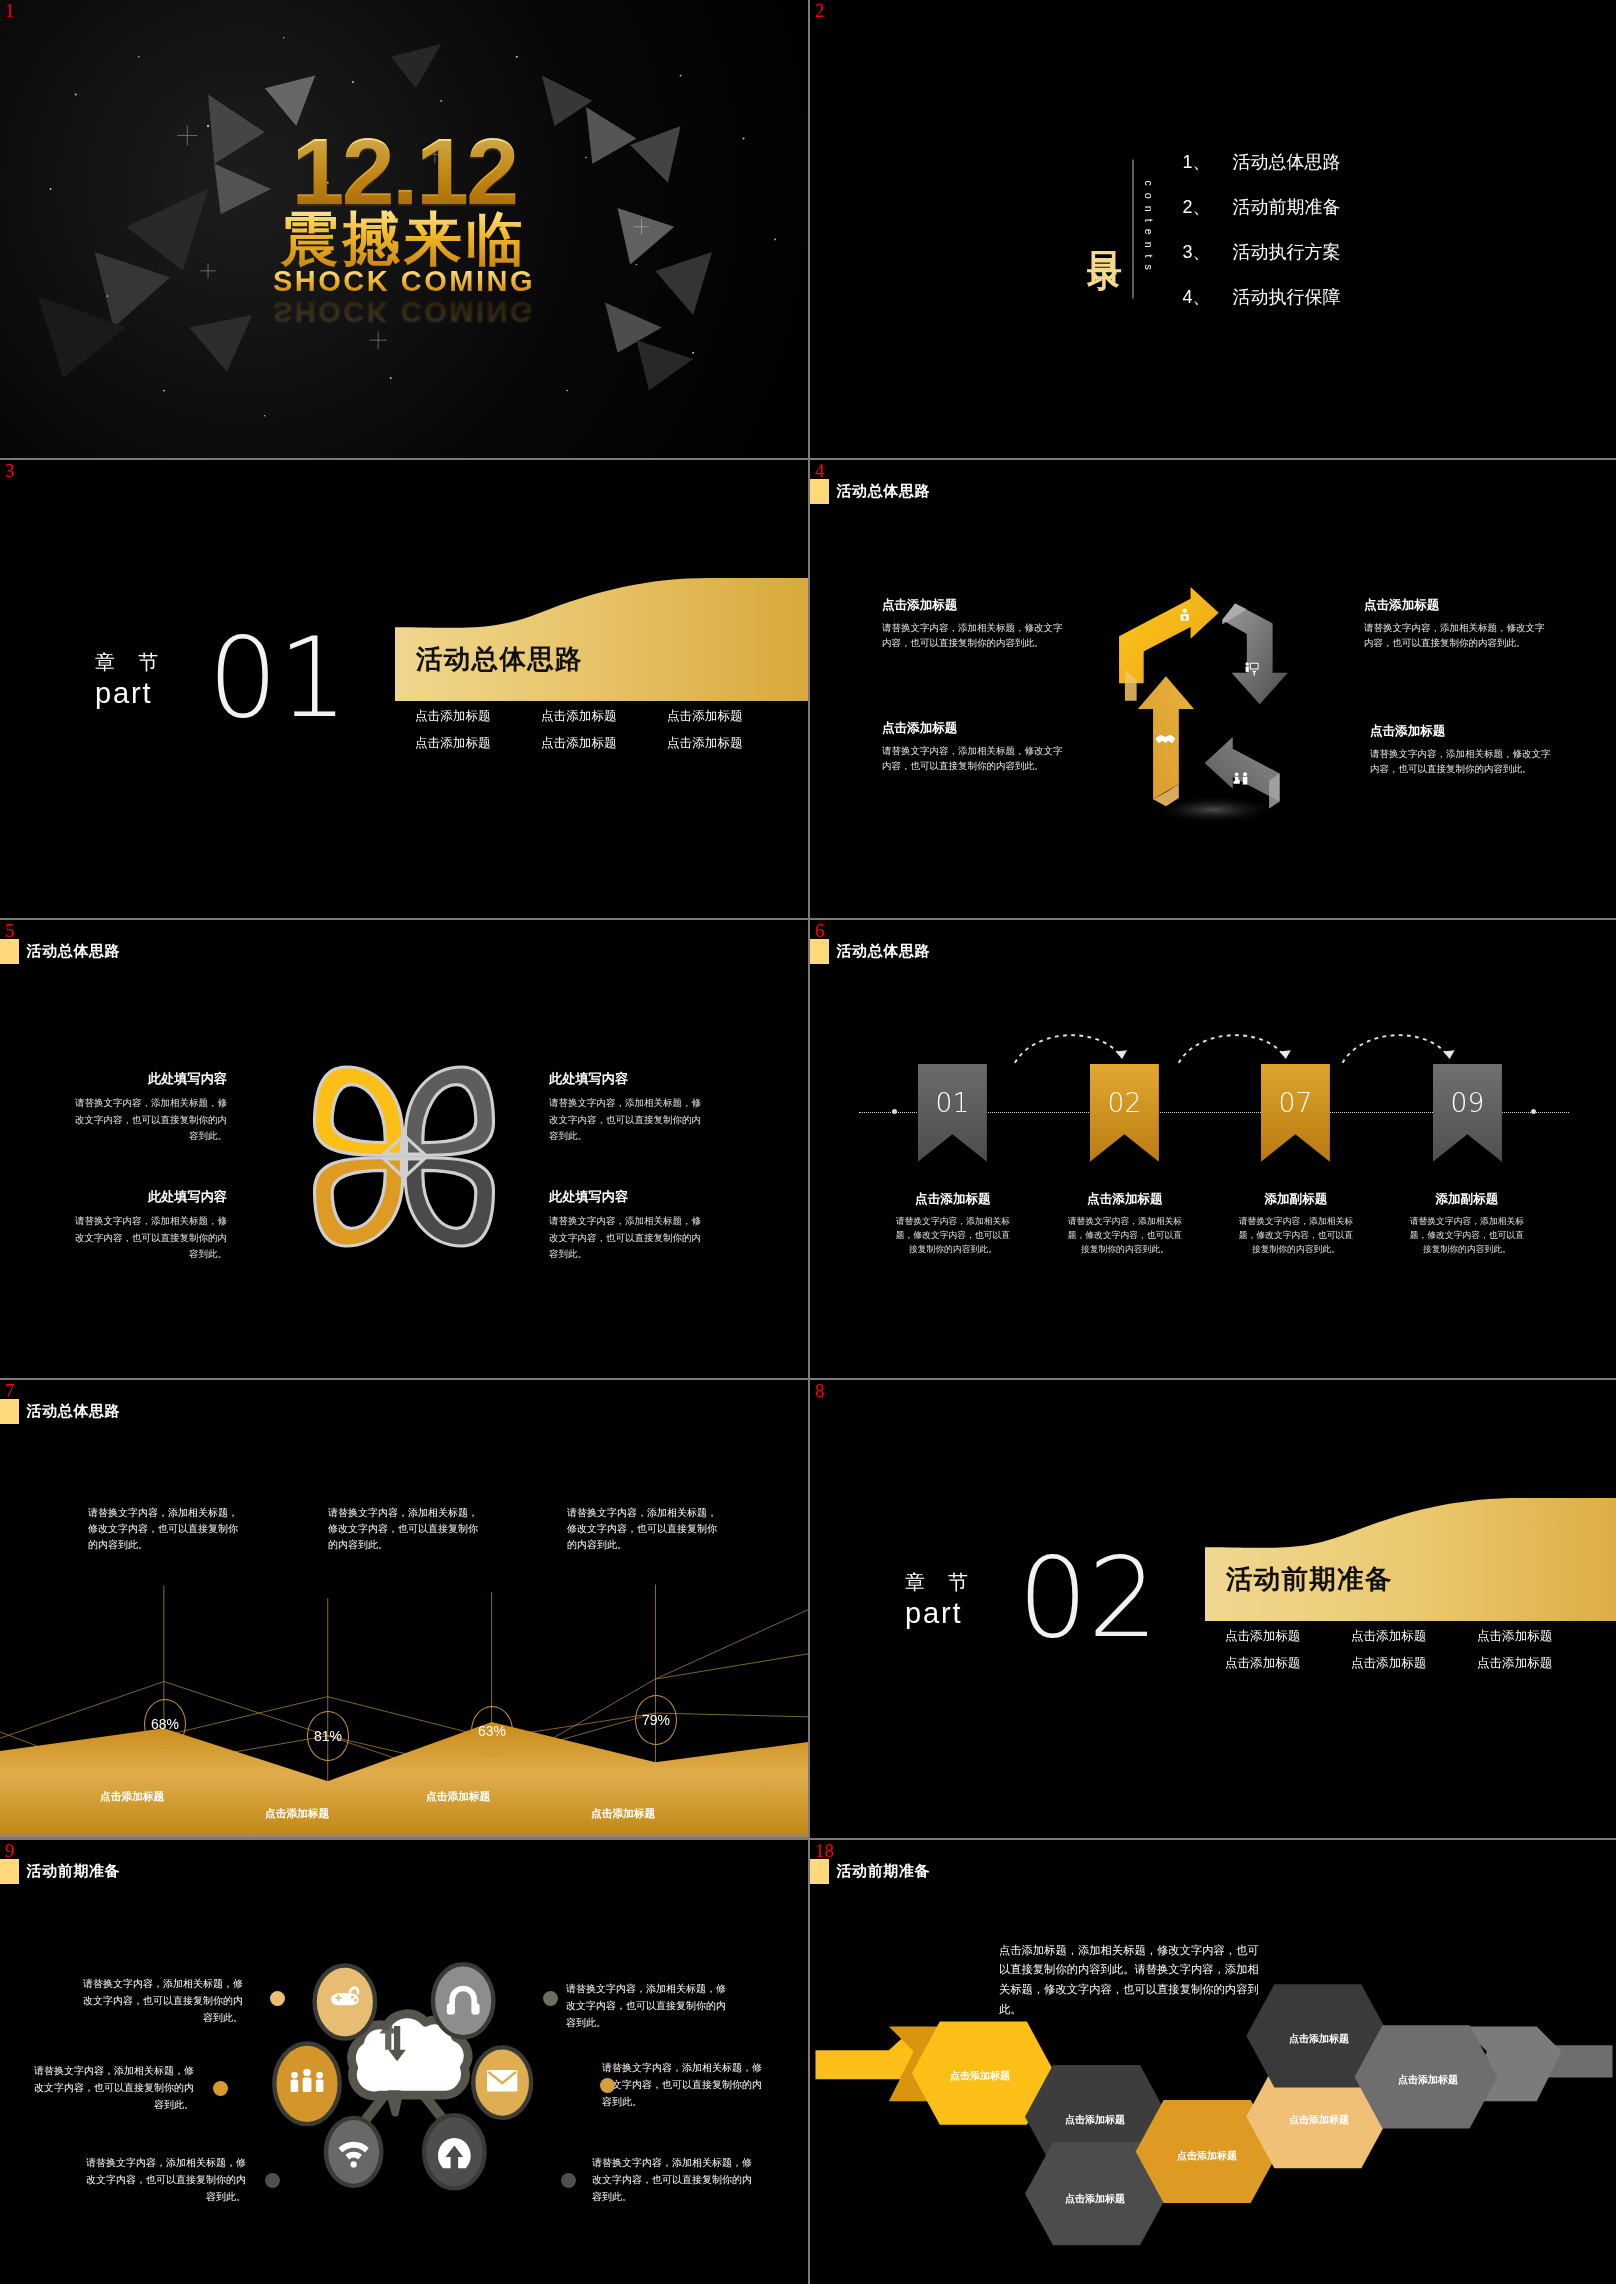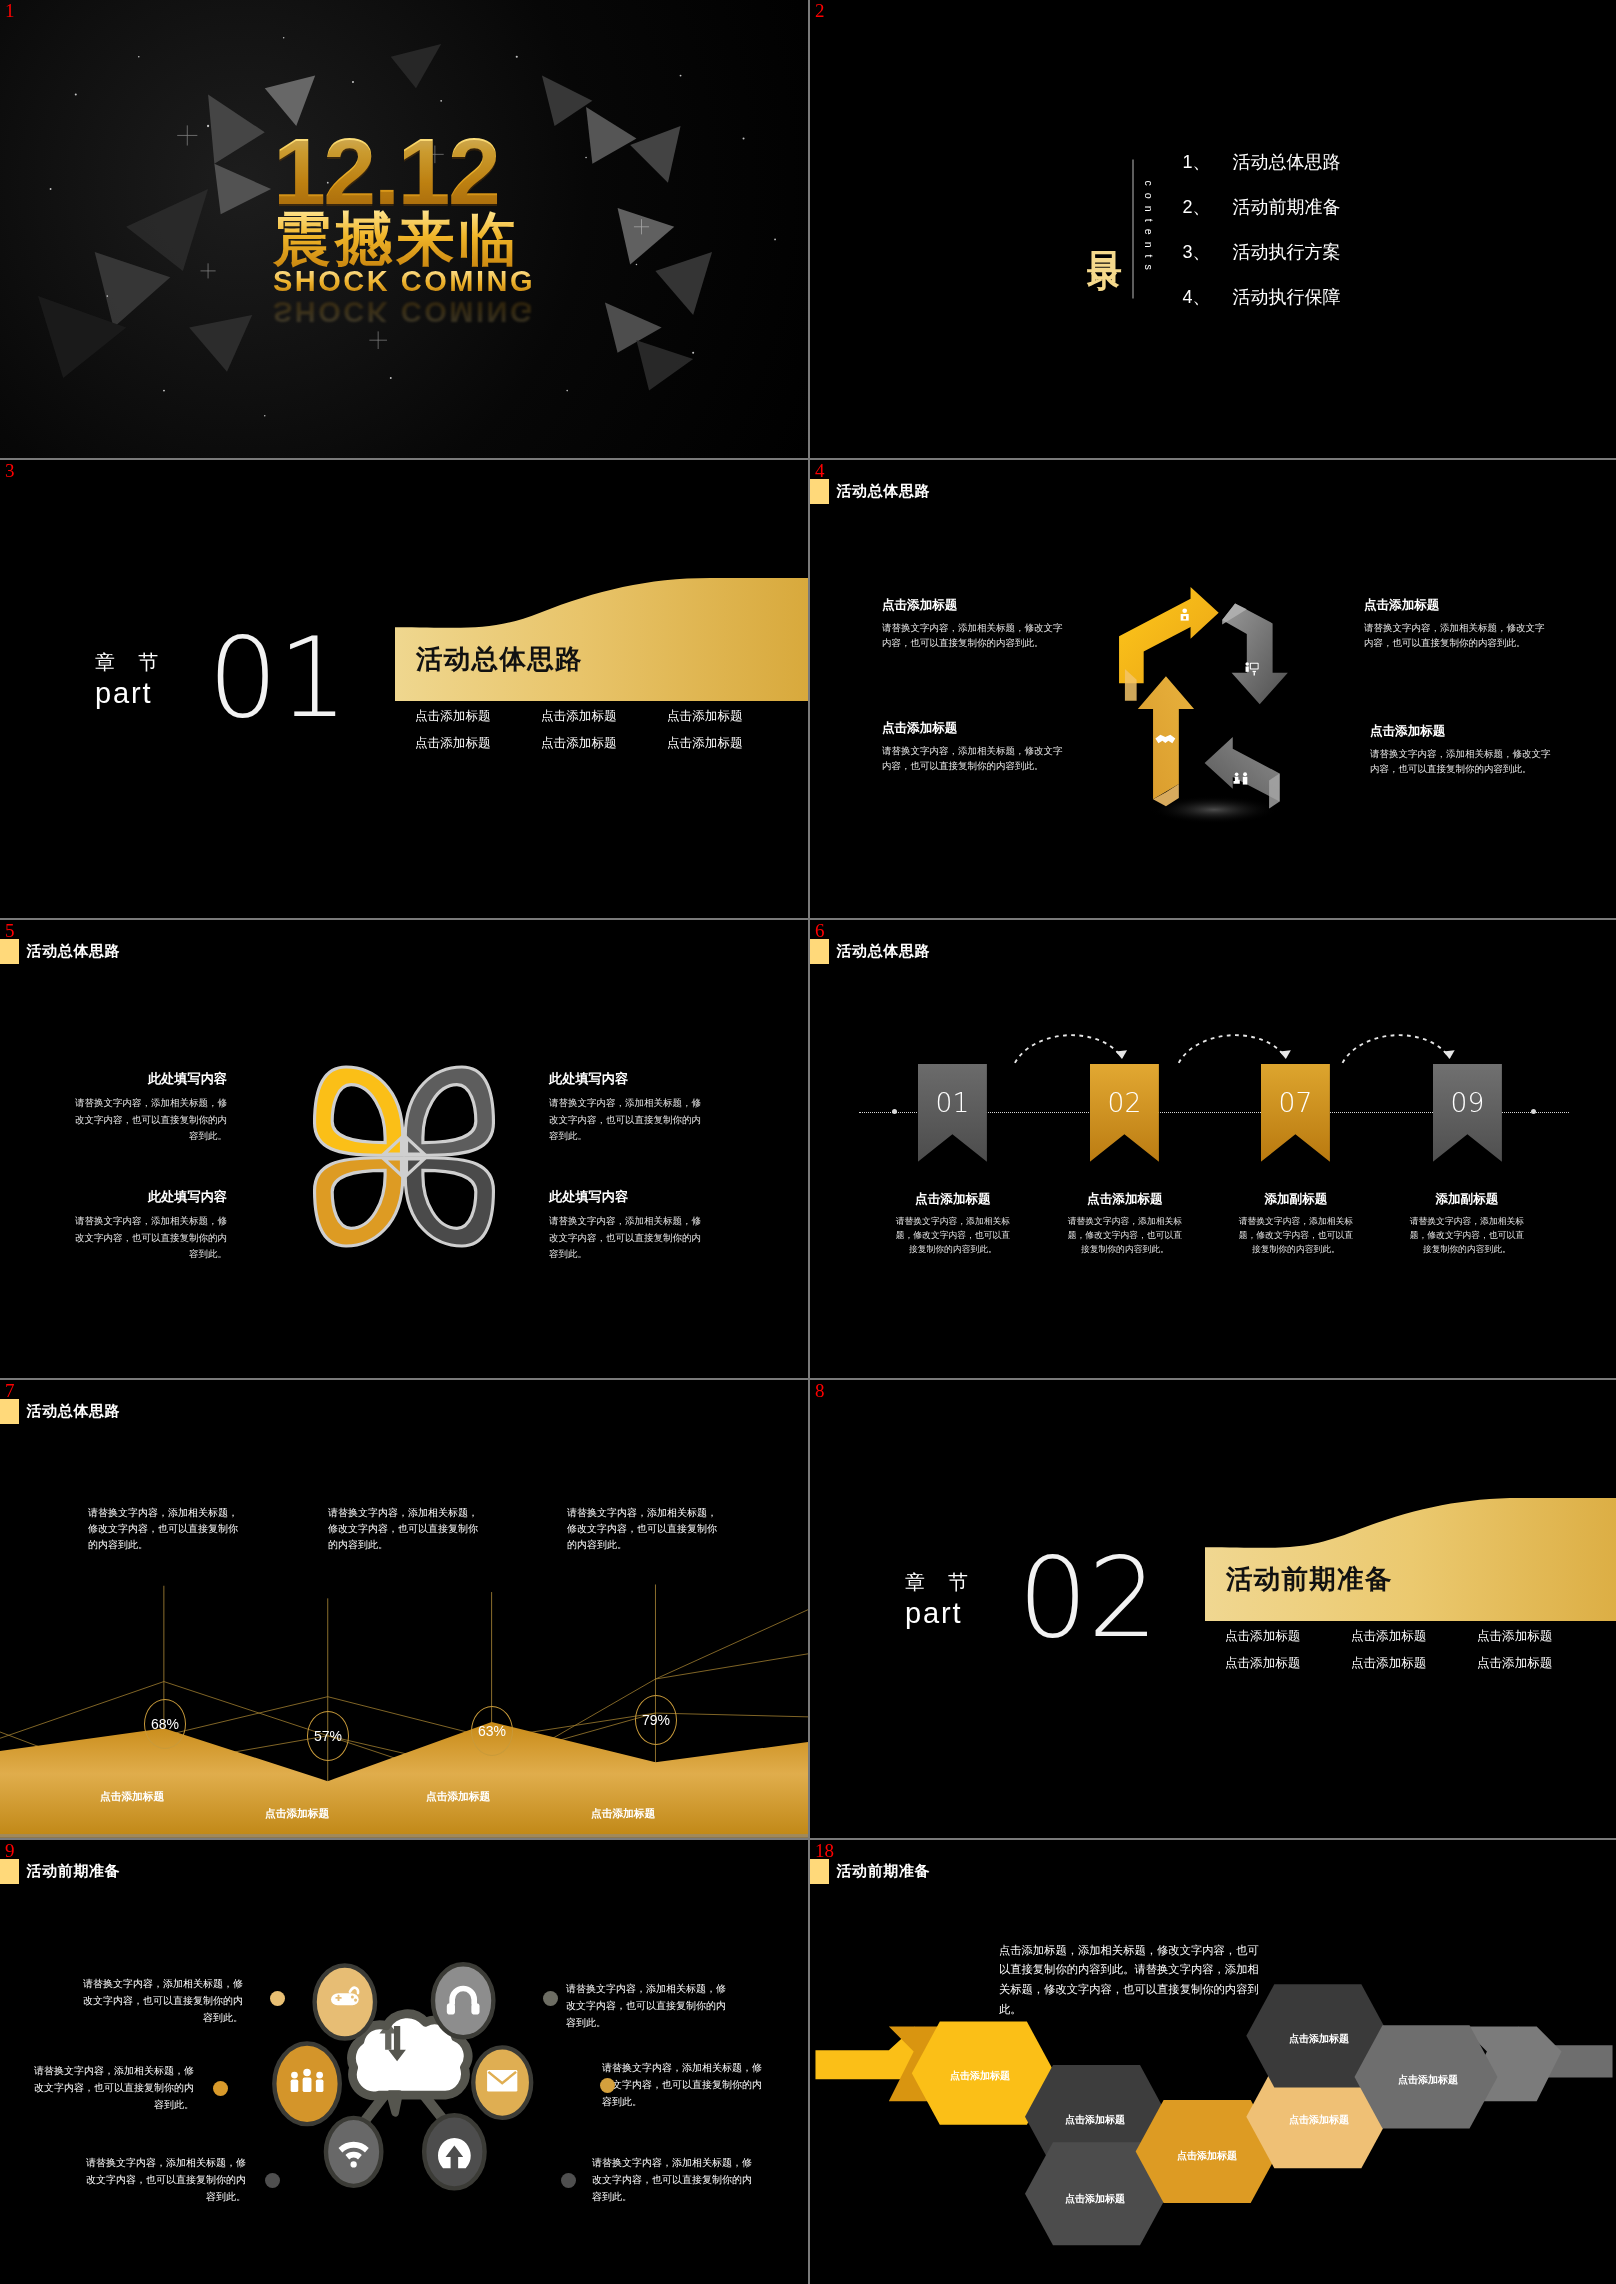--- a/index.html
+++ b/index.html
@@ -33,21 +33,21 @@
   .hdr { position:absolute; left:0; top:17.6px; height:28px; display:flex; align-items:center; z-index:30;}
   .hdr .badge { width:19px; height:25px; background:#ffd97a; }
   .hdr .htitle {
     color:#ffffff; font-size:15px; font-weight:bold; margin-left:7.6px;
     letter-spacing:0.6px;
   }
 
   
   .s1bg { position:absolute; inset:0; background:
      radial-gradient(circle at 30% 40%, #1d1d1d 0%, #070707 55%, #000 100%); }
-  .bigtitle { position:absolute; left:50%; top:50%; transform:translate(-50%,-52%); }
+  .bigtitle { position:absolute; left:50%; top:50%; transform:translate(-50%,-52%); text-align:center; }
   .num1212 {
     font-size:95px; font-weight:bold; letter-spacing:-2.5px;
     background:linear-gradient(180deg,#fff2b0 0%,#f7c948 30%,#e2a01a 62%,#b87610 100%);
     -webkit-background-clip:text; background-clip:text; color:transparent;
     text-shadow:0 2.5px 0 rgba(120,70,0,.35);
     font-family:"Liberation Sans",sans-serif;
     line-height:1;
   }
   .cn-shock {
     font-size:58px; font-weight:bold; letter-spacing:3.8px; margin-top:-8.8px;
@@ -476,21 +476,21 @@
         <line x1="520" y1="40" x2="520" y2="348"></line>
         <line x1="780" y1="30" x2="780" y2="322"></line>
         <line x1="1040" y1="18" x2="1040" y2="330"></line>
       </g>
 
       <path d="M0,282 L260,246 L520,330 L780,236 L1040,300 L1282,268 L1282,420 L0,420 Z" fill="url(#mg)"></path>
       <rect x="0" y="414" width="1282" height="6" fill="#8a8a8a" opacity="0.6"></rect>
     </svg>
 
     <div class="bub" style="left:144px; top:319px;">68%</div>
-    <div class="bub" style="left:307px; top:331px;">57%</div>
+    <div class="bub" style="left:307px; top:331px;">81%</div>
     <div class="bub" style="left:471px; top:326px;">63%</div>
     <div class="bub" style="left:635px; top:315px;">79%</div>
 
     <div class="chlabel" style="left:100px; top:410px;">点击添加标题</div>
     <div class="chlabel" style="left:265px; top:427px;">点击添加标题</div>
     <div class="chlabel" style="left:426px; top:410px;">点击添加标题</div>
     <div class="chlabel" style="left:591px; top:427px;">点击添加标题</div>
 
     <div class="pagenum">7</div>
   </div>

